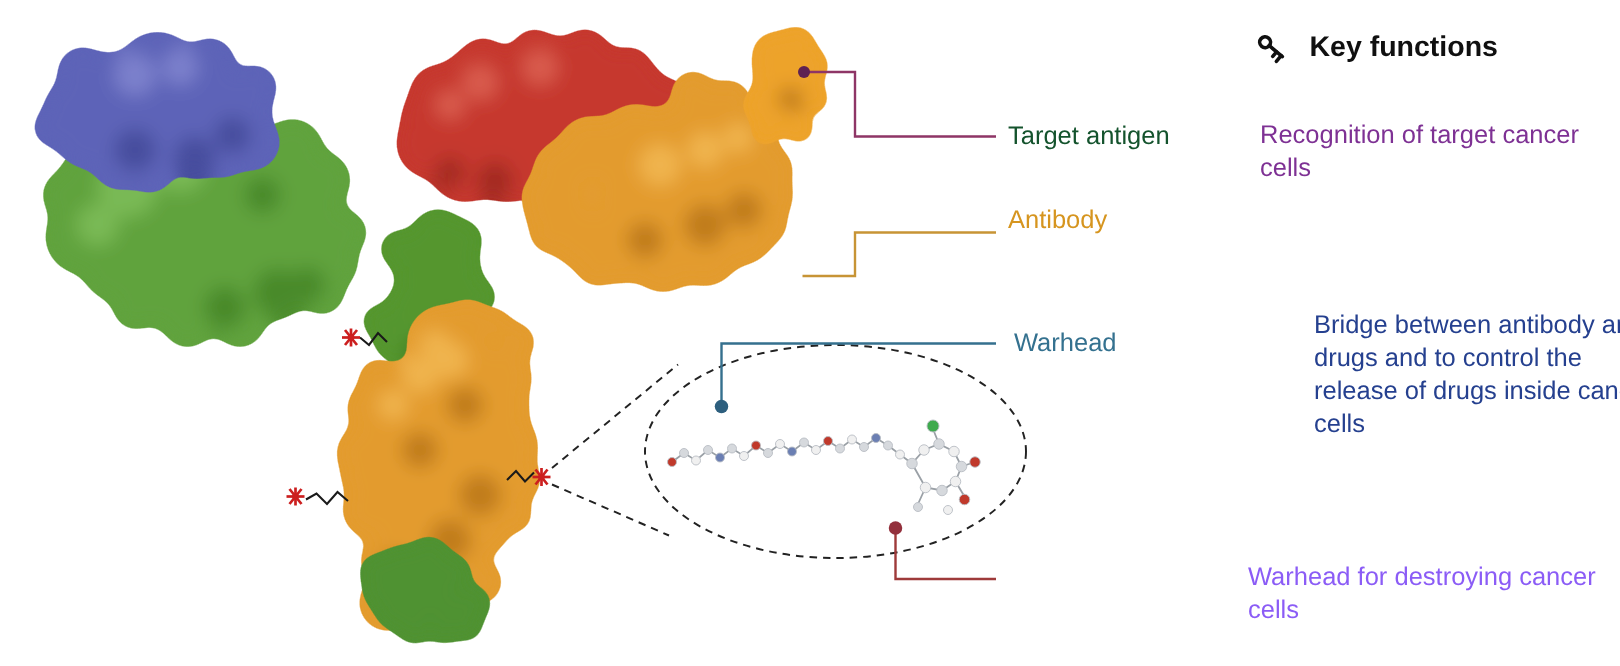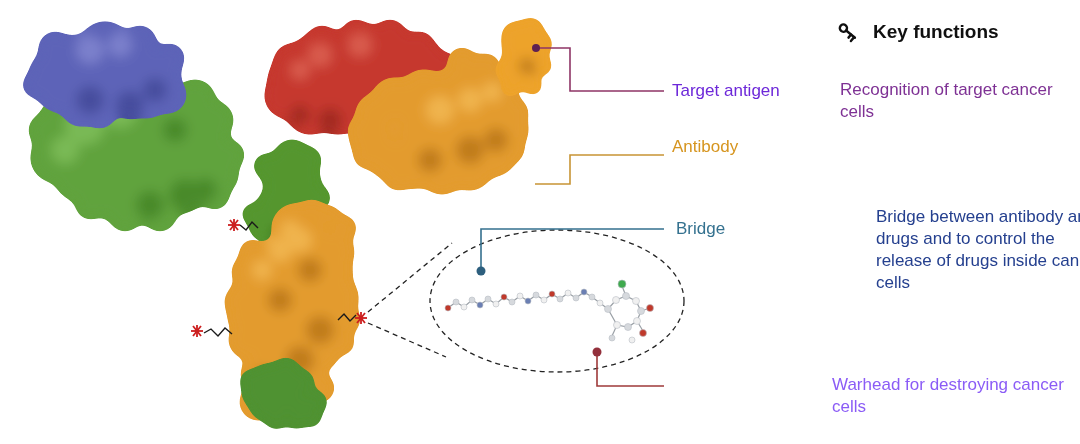--- a/index.html
+++ b/index.html
@@ -1,18 +1,19 @@
 <!DOCTYPE html>
 <html><head>
 <meta charset="utf-8">
 <style>
   html,body{margin:0;padding:0;background:#ffffff;}
   .canvas{
     position:relative;width:1080px;height:444px;background:#ffffff;overflow:hidden;
     font-family:"Liberation Sans",sans-serif;
+    border-radius:19px;
   }
   .illus{position:absolute;left:0;top:0;}
   .label{position:absolute;font-size:17px;font-weight:400;white-space:nowrap;}
   .func{position:absolute;font-size:17px;line-height:22px;width:238px;}
   .key-header{position:absolute;left:836px;top:20px;display:flex;align-items:center;gap:13px;}
   .key-title{font-size:19px;font-weight:700;color:#101010;}
   .lbl-target{left:672px;top:81px;}
   .lbl-antibody{left:672px;top:137px;}
   .lbl-linker{left:676px;top:219px;}
   .lbl-cytotoxic{left:671px;top:376px;}
@@ -356,21 +357,21 @@
       <g transform="rotate(40 12 12)" stroke="#101010" fill="none" stroke-width="2.4" stroke-linecap="round">
         <circle cx="6" cy="12" r="3.6"></circle>
         <line x1="9.6" y1="12" x2="21" y2="12"></line>
         <line x1="16" y1="12" x2="16" y2="16"></line>
         <line x1="20" y1="12" x2="20" y2="17"></line>
       </g>
     </svg>
     <span class="key-title">Key functions</span>
   </div>
 
-  <div class="label lbl-target" style="color: #6d28d9;">Target antigen</div>
+  <div class="label lbl-target" style="color: #14532d;">Target antigen</div>
   <div class="label lbl-antibody" style="color: rgb(214, 149, 31);">Antibody</div>
-  <div class="label lbl-linker" style="color: rgb(52, 113, 143);">Bridge</div>
+  <div class="label lbl-linker" style="color: rgb(52, 113, 143);">Warhead</div>
 
   <div class="func fn-target" style="color: rgb(126, 49, 148);">Recognition of target cancer cells</div>
   <div class="func fn-linker" style="color: rgb(37, 64, 143);">Bridge between antibody and drugs and to control the release of drugs inside cancer cells</div>
   <div class="func fn-cytotoxic" style="color: #8b5cf6;">Warhead for destroying cancer cells</div>
 
 </div>
 
 </body></html>

